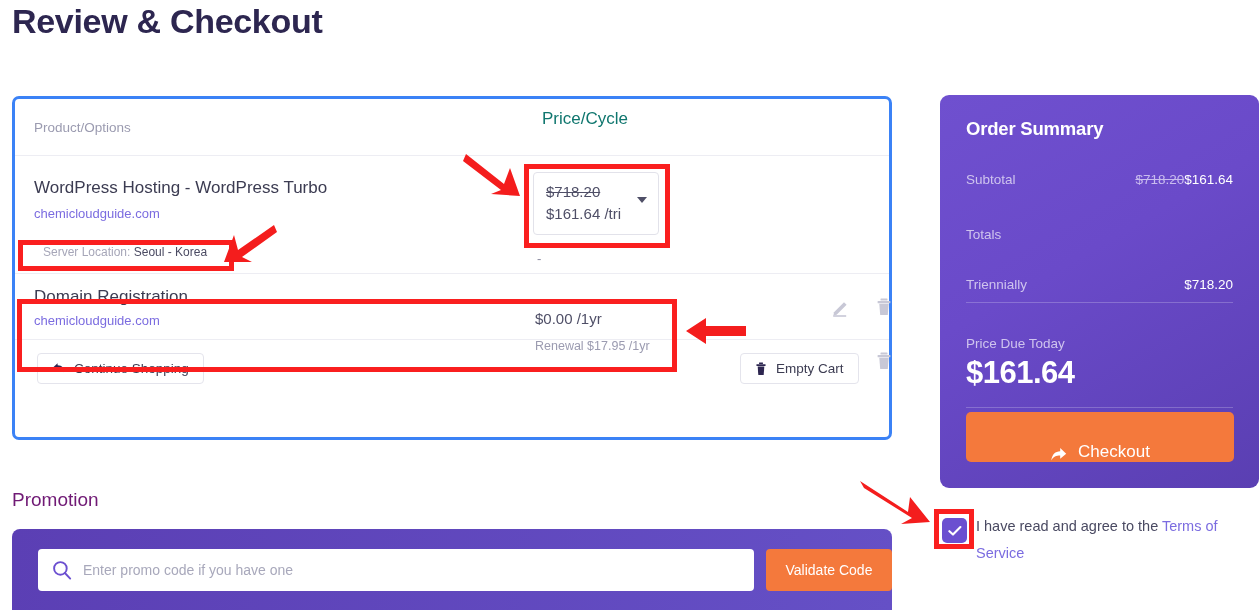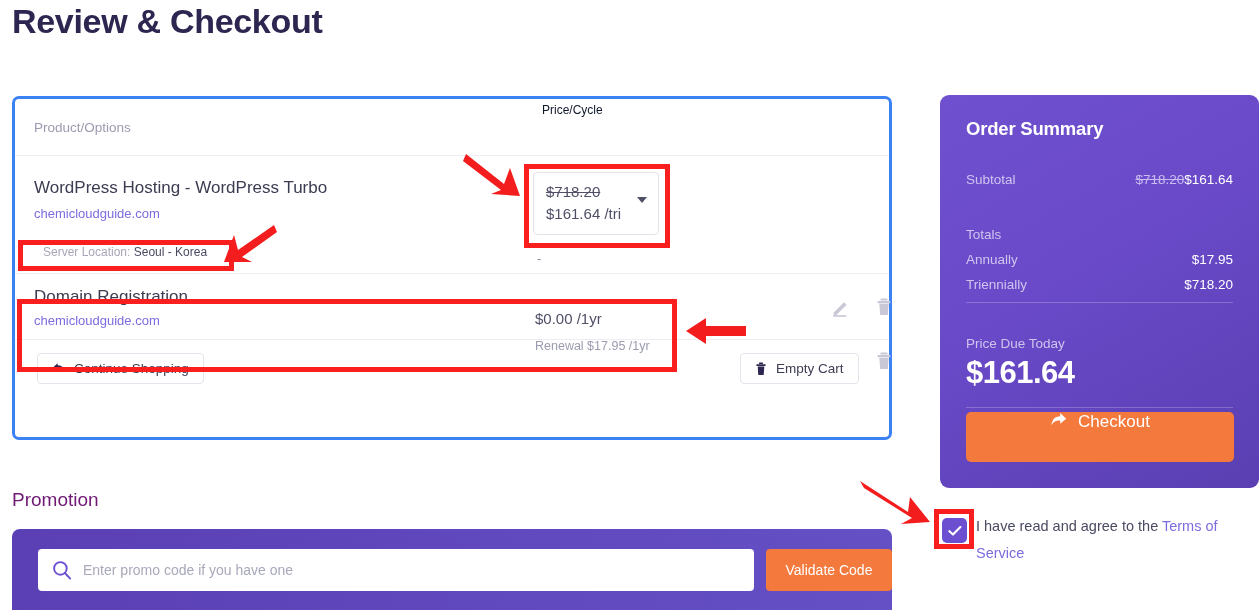--- a/index.html
+++ b/index.html
@@ -27,22 +27,22 @@
   }
   .cart-head {
     height: 57px; border-bottom: 1px solid #ededf3;
     position: relative;
   }
   .cart-head .col-product {
     position: absolute; left: 19px; top: 21px;
     font-size: 13.5px; color: #9b9bb0;
   }
   .cart-head .col-price {
-    position: absolute; left: 527px; top: 4px;
-    font-size: 12px; color: #0f172a;
+    position: absolute; left: 527px; top: 10px;
+    font-size: 17px; color: #0f766e;
   }
 
   .cart-row { position: relative; border-bottom: 1px solid #ededf3; }
   .cart-row.row-1 { height: 118px; }
   .cart-row.row-2 { height: 66px; }
 
   .prod-name {
     position: absolute; left: 19px; top: 22px;
     font-size: 17px; color: #3c3c52; font-weight: 400;
   }
@@ -152,21 +152,21 @@
   }
   .total-amount {
     position: absolute; left: 26px; top: 260px;
     font-size: 31px; font-weight: 700; letter-spacing: -0.5px;
   }
   .checkout-btn {
     position: absolute; left: 26px; top: 317px;
     width: 268px; height: 50px;
     background: #f4793c; border: none; border-radius: 5px;
     color: #fff; font-size: 17px;
-    display: flex; align-items: flex-start; justify-content: center; gap: 11px;
+    display: flex; align-items: flex-end; justify-content: center; gap: 11px;
     font-family: "Liberation Sans", sans-serif;
     cursor: pointer;
   }
 
   
   .terms {
     position: absolute; left: 938px; top: 512px;
     width: 321px;
   }
   .terms-check {
@@ -315,24 +315,20 @@
       <span class="lbl">Subtotal</span>
       <span class="val">
         <span class="old">$718.20</span><span>$161.64</span>
       </span>
     </div>
 
     <div class="sum-divider" id="divider-1"></div>
 
     <div class="sum-row" id="sum-totals-label">Totals</div>
 
-    <div class="sum-row" id="sum-annually">
-      <span class="lbl">Annually</span>
-      <span class="val">$17.95</span>
-    </div>
 
     <div class="sum-row" id="sum-triennially">
       <span class="lbl">Triennially</span>
       <span class="val">$718.20</span>
     </div>
 
     <div class="sum-divider" id="divider-2"></div>
 
     <div class="total-label">Price Due Today</div>
     <div class="total-amount">$161.64</div>

